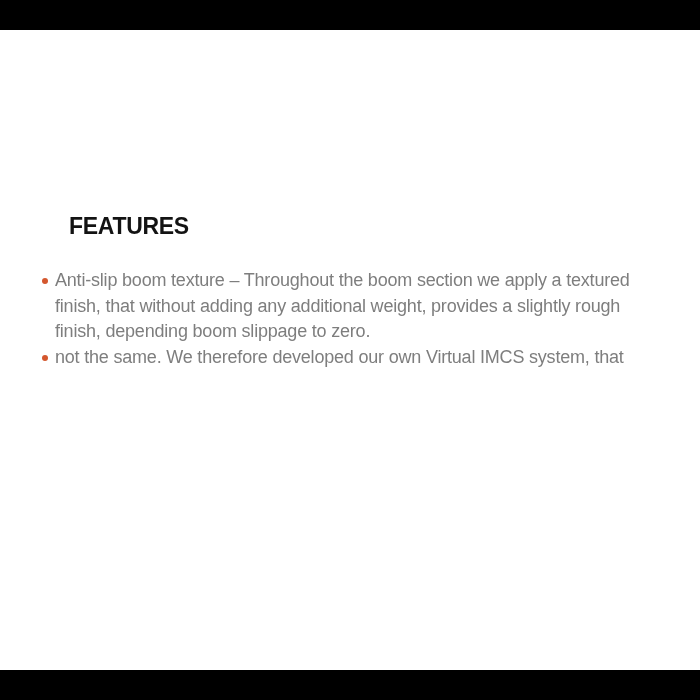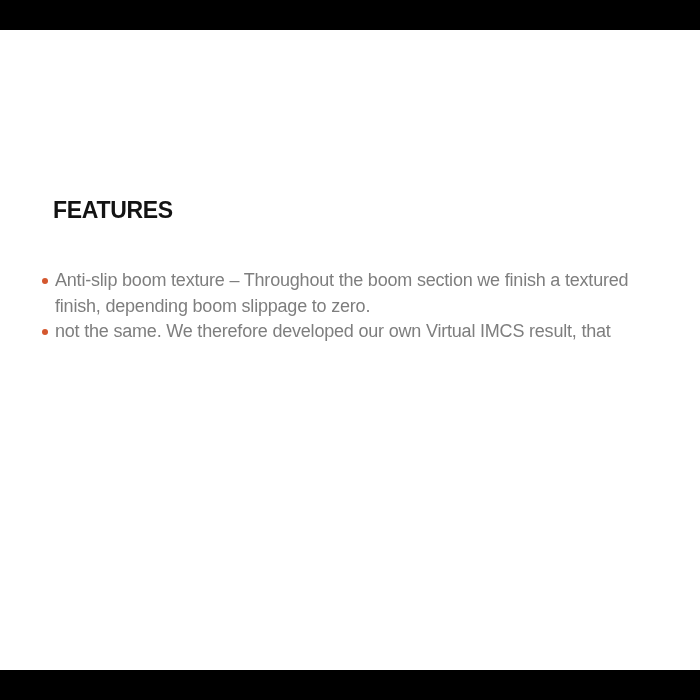--- a/index.html
+++ b/index.html
@@ -22,21 +22,21 @@
     height: 30px;
     background: var(--bar, #000000);
   }
   .letterbox-bar.top { top: 0; }
   .letterbox-bar.bottom { bottom: 0; }
 
   .features-heading {
     position: absolute;
     left: 53px;
     top: 198px;
-    margin: 0;
+    margin: 16px;
     font-size: 23px;
     line-height: 24px;
     font-weight: bold;
     letter-spacing: -0.3px;
     color: var(--heading, #131313);
   }
 
   .features-list {
     position: absolute;
     left: 42px;
@@ -71,23 +71,24 @@
 
   <div class="letterbox-bar top"></div>
   <div class="letterbox-bar bottom"></div>
 
   <h1 class="features-heading">FEATURES</h1>
 
   <div class="features-list">
 
     <div class="feature-item">
       <span class="bullet-dot"></span>
-      <div class="feature-line">Anti-slip boom texture – Throughout the boom section we finish a textured</div>
+      <div class="feature-line">Anti-slip boom texture – Throughout the boom section we apply a textured</div>
+      <div class="feature-line">finish, that without adding any additional weight, provides a slightly rough</div>
       <div class="feature-line">finish, depending boom slippage to zero.</div>
     </div>
 
     <div class="feature-item">
       <span class="bullet-dot"></span>
-      <div class="feature-line">not the same. We therefore developed our own Virtual IMCS result, that</div>
+      <div class="feature-line">not the same. We therefore developed our own Virtual IMCS system, that</div>
     </div>
 
   </div>
 </div>
 
 </body></html>

